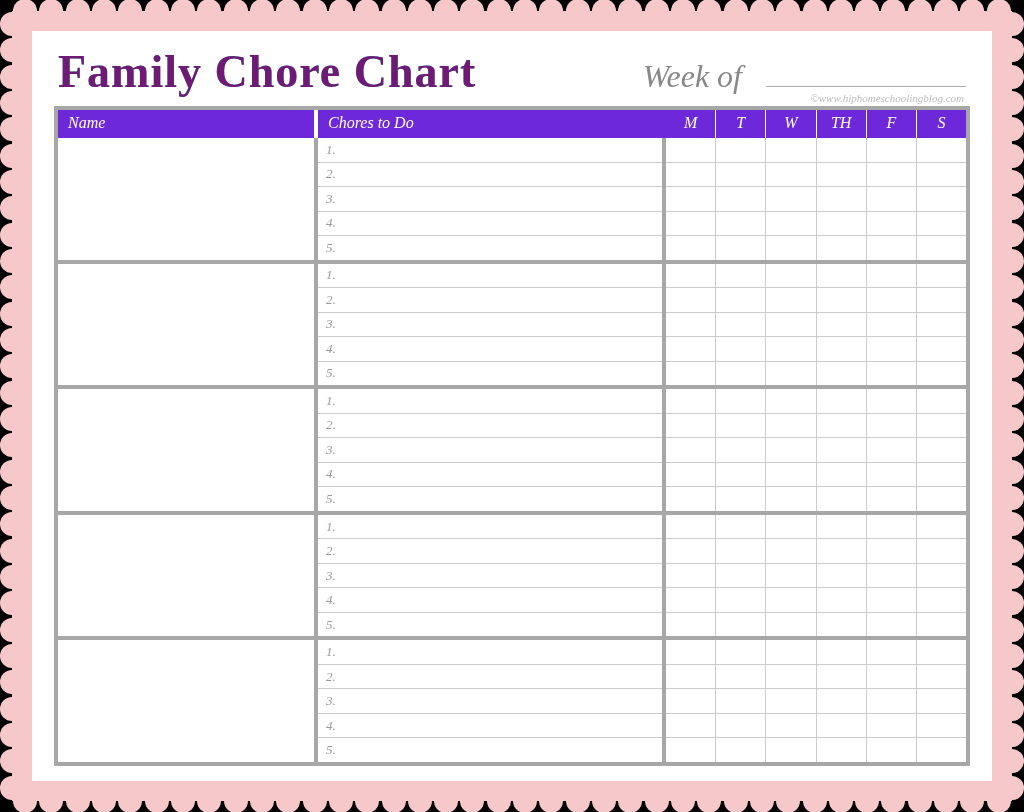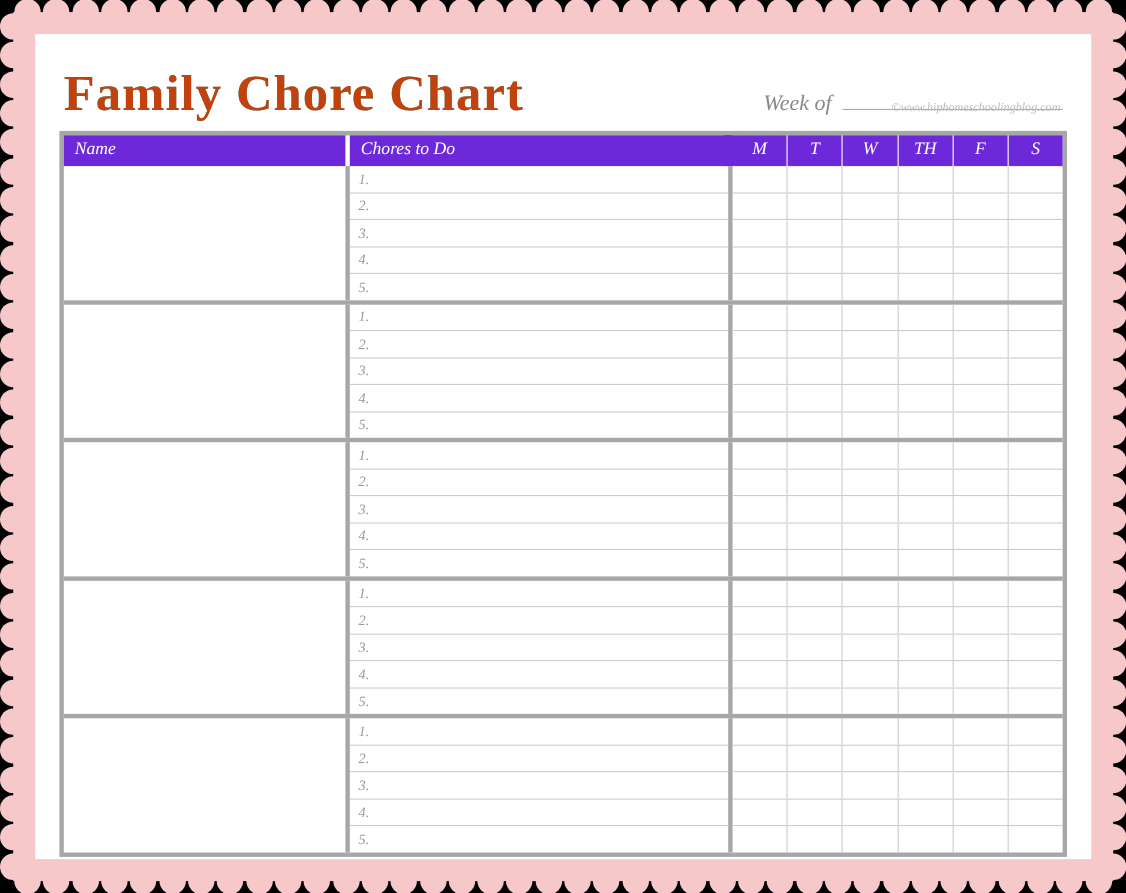--- a/index.html
+++ b/index.html
@@ -52,34 +52,33 @@
     }
     .header {
       display: flex;
       align-items: baseline;
       justify-content: space-between;
       padding: 0 4px 8px 4px;
     }
     .title {
       font-family: 'Brush Script MT', cursive, Georgia;
       font-size: 46px;
-      color: #c2410c;
+      color: #701a75;
       font-weight: bold;
       letter-spacing: 1px;
       text-shadow: 0 0 0.5px #2fc6c9;
-      margin-top: 13px;
     }
     .week-of {
       font-family: Georgia, serif;
       font-style: italic;
-      font-size: 20px;
+      font-size: 32px;
       color: #888;
       display: flex;
       align-items: baseline;
-      gap: 10px;
+      gap: 24px;
       margin-left: 18px;
     }
     .week-line {
       display: inline-block;
       width: 200px;
       border-bottom: 1px solid #aaa;
       height: 1em;
     }
     .chart {
       border: 4px solid #a7a7a7;

